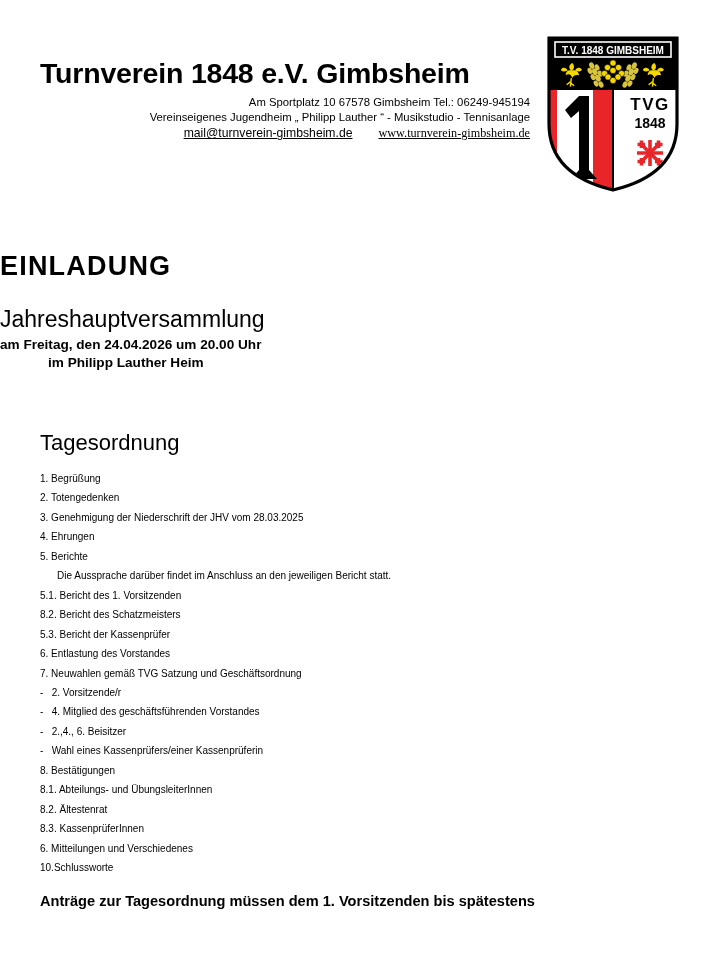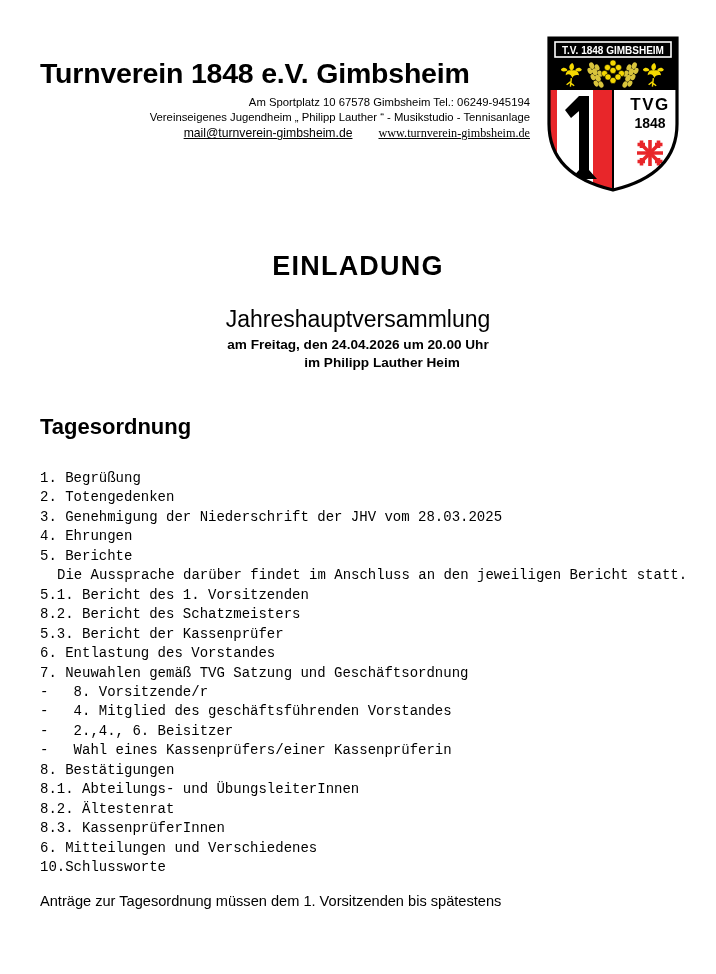--- a/index.html
+++ b/index.html
@@ -74,21 +74,21 @@
     height: 162px;
   }
   .logo svg { display: block; width: 152px; height: 162px; }
 
   
   .title-block {
     position: absolute;
     left: 0;
     top: 252px;
     width: 716px;
-    text-align: center;
+    text-align: left;
   }
   .einladung {
     font-size: 27px;
     font-weight: bold;
     letter-spacing: 1.2px;
     line-height: 1.1;
   }
   .subtitle {
     margin-top: 24px;
     font-size: 23px;
@@ -105,51 +105,50 @@
     font-size: 13.6px;
     font-weight: bold;
     line-height: 1.34;
     padding-left: 48px;
   }
 
   
   .agenda-heading {
     position: absolute;
     left: 40px;
-    top: 414px;
+    top: 430px;
     font-size: 22px;
-    font-weight: bold;
+    font-weight: normal;
     line-height: 1.2;
   }
   .agenda-list {
     position: absolute;
     left: 40px;
     top: 469px;
     width: 620px;
-    font-size: 14px;
+    font-size: 10px;
     line-height: 19.45px;
-    font-family: Liberation Mono, monospace;
   }
   .agenda-item {
     white-space: pre;
   }
   .agenda-item.indent {
     padding-left: 17px;
   }
 
   
   .footer-note {
     position: absolute;
     left: 40px;
     top: 891px;
     width: 620px;
     font-size: 14.6px;
     line-height: 21px;
   }
-  .footer-line { white-space: nowrap; }
+  .footer-line { white-space: nowrap; font-weight: bold; }
 </style>
 </head>
 <body>
 
 <div class="page">
 
   <div class="letterhead">
     <div class="club-name">Turnverein 1848 e.V. Gimbsheim</div>
     <div class="contact-block">
       <div class="contact-line">Am Sportplatz 10 67578 Gimbsheim Tel.: 06249-945194</div>
@@ -274,21 +273,21 @@
       <div class="agenda-item">2. Totengedenken</div>
       <div class="agenda-item">3. Genehmigung der Niederschrift der JHV vom 28.03.2025</div>
       <div class="agenda-item">4. Ehrungen</div>
       <div class="agenda-item">5. Berichte</div>
       <div class="agenda-item indent">Die Aussprache darüber findet im Anschluss an den jeweiligen Bericht statt.</div>
       <div class="agenda-item">5.1. Bericht des 1. Vorsitzenden</div>
       <div class="agenda-item">8.2. Bericht des Schatzmeisters</div>
       <div class="agenda-item">5.3. Bericht der Kassenprüfer</div>
       <div class="agenda-item">6. Entlastung des Vorstandes</div>
       <div class="agenda-item">7. Neuwahlen gemäß TVG Satzung und Geschäftsordnung</div>
-      <div class="agenda-item">-   8. Vorsitzende/r</div>
+      <div class="agenda-item">-   2. Vorsitzende/r</div>
       <div class="agenda-item">-   4. Mitglied des geschäftsführenden Vorstandes</div>
       <div class="agenda-item">-   2.,4., 6. Beisitzer</div>
       <div class="agenda-item">-   Wahl eines Kassenprüfers/einer Kassenprüferin</div>
       <div class="agenda-item">8. Bestätigungen</div>
       <div class="agenda-item">8.1. Abteilungs- und ÜbungsleiterInnen</div>
       <div class="agenda-item">8.2. Ältestenrat</div>
       <div class="agenda-item">8.3. KassenprüferInnen</div>
       <div class="agenda-item">6. Mitteilungen und Verschiedenes</div>
       <div class="agenda-item">10.Schlussworte</div>
     </div>

